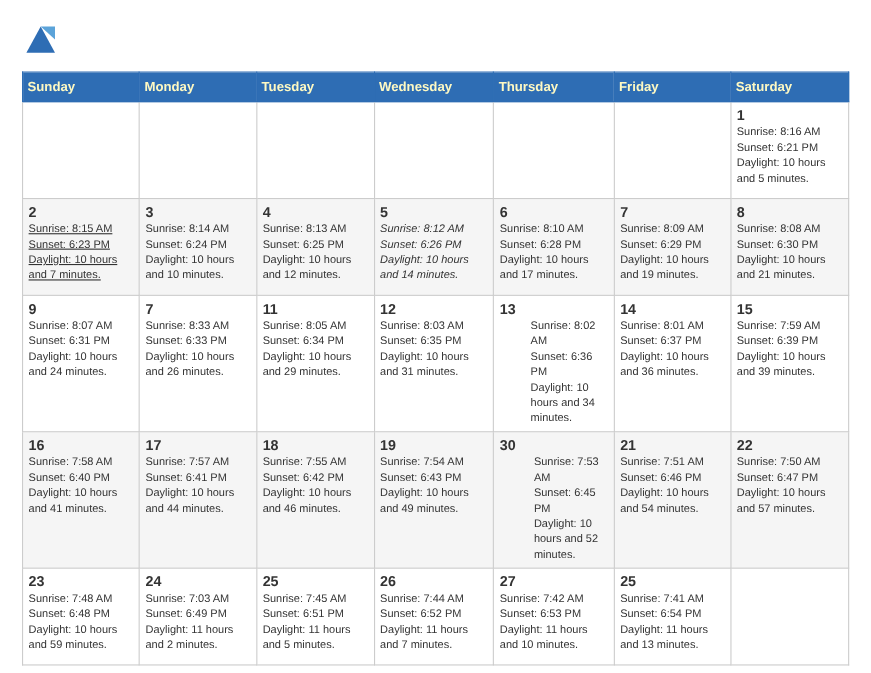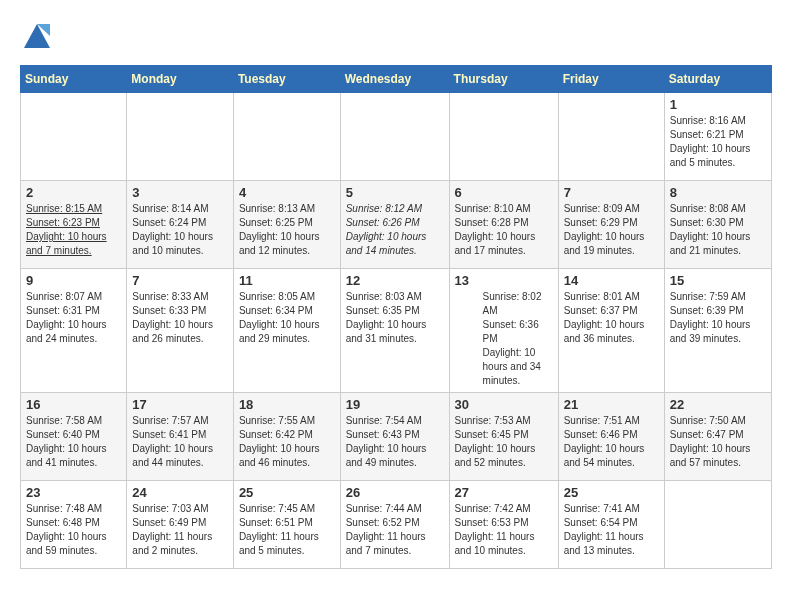--- a/index.html
+++ b/index.html
@@ -241,21 +241,21 @@
 Daylight: 10 hours and 46 minutes.</div>
         </td>
         <td>
           <span class="day-num">19</span>
           <div class="day-info" style="white-space: pre-line;">Sunrise: 7:54 AM
 Sunset: 6:43 PM
 Daylight: 10 hours and 49 minutes.</div>
         </td>
         <td>
           <span class="day-num">30</span>
-          <div class="day-info" style="white-space: pre-line;">Sunrise: 7:53 AM
+          <div class="day-info" style="white-space: pre-line; margin-left: 31px;">Sunrise: 7:53 AM
 Sunset: 6:45 PM
 Daylight: 10 hours and 52 minutes.</div>
         </td>
         <td>
           <span class="day-num">21</span>
           <div class="day-info" style="white-space: pre-line;">Sunrise: 7:51 AM
 Sunset: 6:46 PM
 Daylight: 10 hours and 54 minutes.</div>
         </td>
         <td>

